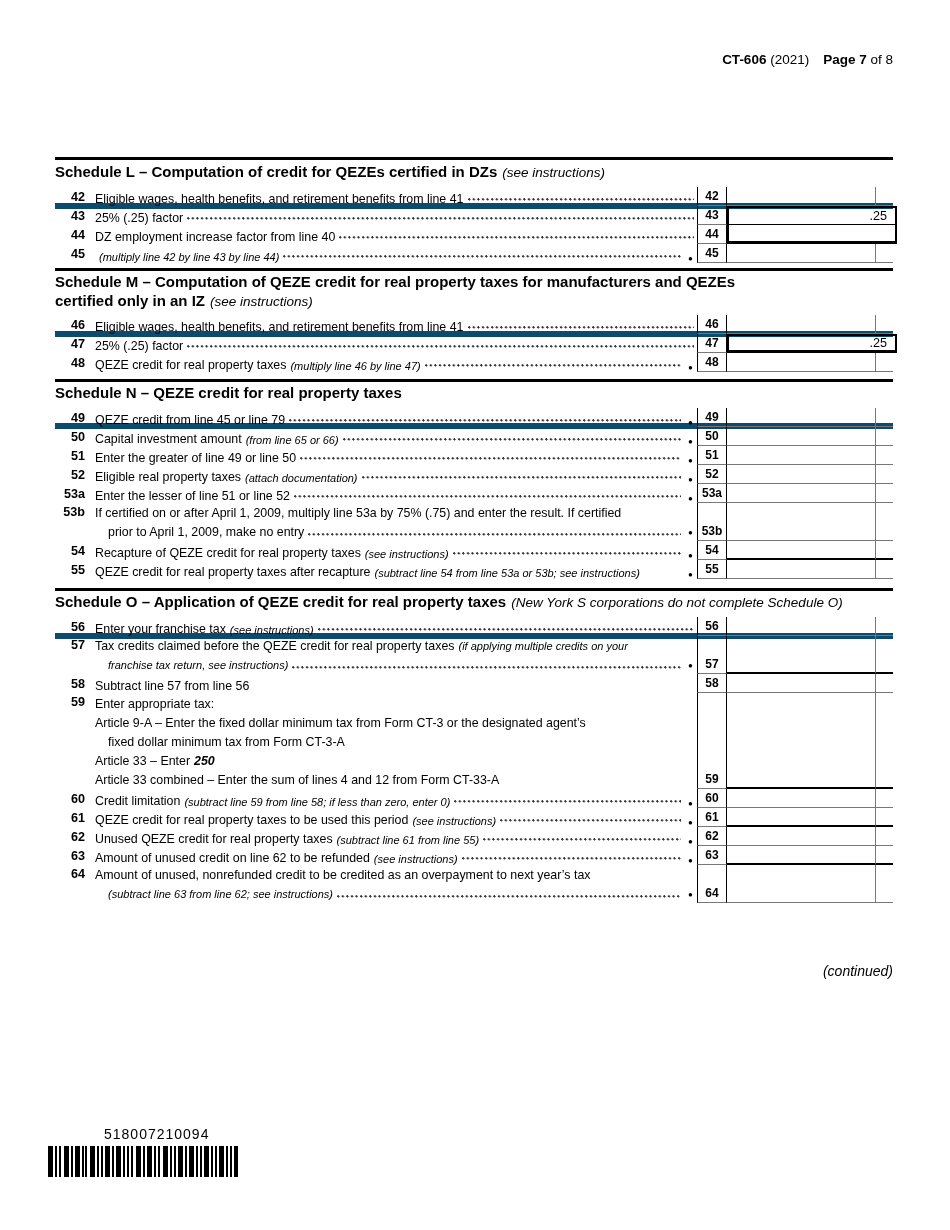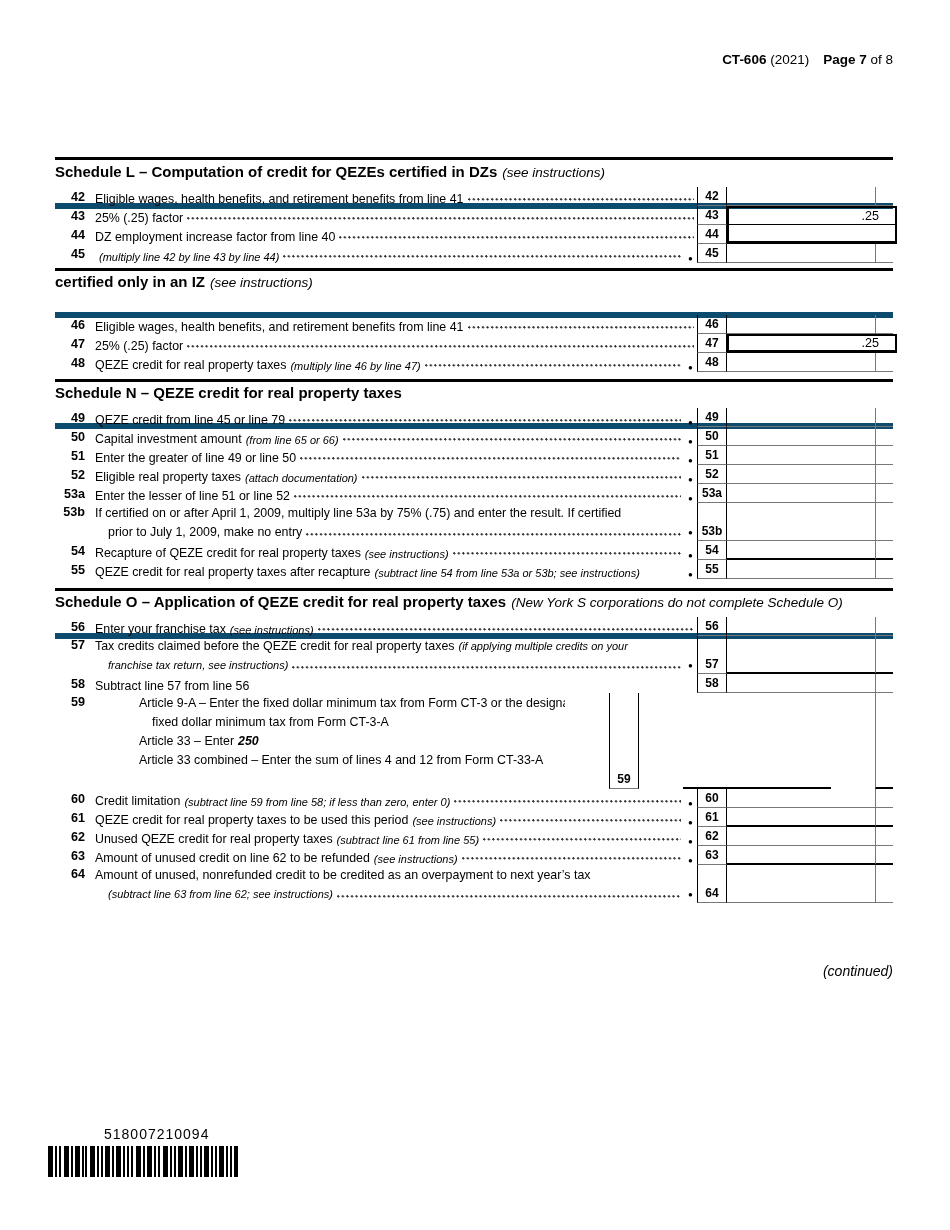--- a/index.html
+++ b/index.html
@@ -12,43 +12,43 @@
 
   
   .schedbar{position:absolute;left:55px;width:838px;height:3px;background:#000;}
   .title{position:absolute;left:55px;width:838px;font-weight:bold;font-size:15px;line-height:20px;padding-bottom:20px;border-bottom:6px solid #0c4a6e;}
   .title .tline{display:block;line-height:19px;}
   .tnote{font-weight:normal;font-style:italic;font-size:13.5px;margin-left:5px;}
 
   
   .tbl{position:absolute;left:55px;width:838px;}
   .row{display:flex;align-items:stretch;}
-  .h1r{height:19px;}.h2r{height:38px;}.h5r{height:96px;gap:44px;}
+  .h1r{height:19px;}.h2r{height:38px;}.h5r{height:96px;}
   .ln{flex:none;width:36px;display:flex;align-items:center;justify-content:flex-end;padding-right:6px;font-weight:bold;font-size:12.6px;box-sizing:border-box;}
   .tall .ln{align-items:flex-start;padding-top:2px;}
   .desc{flex:1;display:flex;align-items:flex-end;overflow:hidden;margin-left:4px;font-size:12.4px;white-space:nowrap;min-width:0;}
-  .desc.col{flex-direction:column;align-items:stretch;justify-content:flex-start;}
+  .desc.col{flex-direction:column;align-items:stretch;justify-content:flex-end;}
   .dline{height:19px;display:flex;align-items:center;white-space:nowrap;overflow:hidden;}
   .lbl{flex:none;}
   .note{flex:none;font-style:italic;font-size:11px;margin-left:4px;}
   .ind2{padding-left:13px;}
   .lblbi{flex:none;font-weight:bold;font-style:italic;margin-left:4px;}
   .leader{flex:1;min-width:10px;height:3px;align-self:flex-end;margin:0 3px 5px 4px;
           background-image:radial-gradient(circle at 1.2px 1.4px,#333 1px,transparent 1.3px);
           background-size:4.6px 3px;background-repeat:repeat-x;}
   .spacer{flex:1;}
   .bullet{flex:none;width:13px;display:flex;align-items:center;justify-content:center;font-size:8px;padding-top:2px;}
   .numbox{flex:none;width:30px;border-left:1.5px solid #000;border-right:1.5px solid #000;border-bottom:1px solid #777;
           display:flex;align-items:center;justify-content:center;font-weight:bold;font-size:12px;box-sizing:border-box;}
   .tall .numbox{align-items:flex-end;padding-bottom:2px;}
   .valbox{flex:none;width:148px;border-bottom:1px solid #777;box-sizing:border-box;}
   .cents{flex:none;width:18px;border-left:1px solid #777;border-bottom:1px solid #777;box-sizing:border-box;}
   .tb{border-bottom:2.5px solid #000 !important;}
   .factor{flex:none;width:170px;margin-right:-4px;border:2px solid #000;display:flex;align-items:center;justify-content:flex-end;
-          padding-right:16px;box-sizing:border-box;font-size:12.6px;}
+          padding-right:8px;box-sizing:border-box;font-size:12.6px;}
   .fmid{border-bottom-width:1px;}
   .fbot{border-top:none;border-bottom:3px solid #000;}
   .fsolo{border-bottom:3px solid #000;}
 
   .continued{position:absolute;top:963px;right:57px;font-style:italic;font-size:14px;}
   .bcnum{position:absolute;left:104px;top:1126px;font-size:14px;letter-spacing:1px;}
   .bars{position:absolute;left:48px;top:1146px;}
 </style>
 </head>
 <body>
@@ -100,20 +100,21 @@
         <span class="bullet">●</span>
       </span>
     <span class="numbox">45</span>
     <span class="valbox"></span>
       <span class="cents"></span>
   </div>
 </div>
 
 <div class="schedbar" style="top:268px"></div>
 <div class="title" style="top:272px">
+  <span class="tline">Schedule M – Computation of QEZE credit for real property taxes for manufacturers and QEZEs</span>
   <span class="tline"><span>certified only in an IZ</span><span class="tnote">(see instructions)</span></span>
 </div>
 <div class="tbl" style="top:315px">
   <div class="row h1r">
     <span class="ln">46</span>
     <span class="desc">
         <span class="lbl">Eligible wages, health benefits, and retirement benefits from line 41</span>
         <span class="leader"></span>
       </span>
     <span class="numbox">46</span>
@@ -207,21 +208,21 @@
     <span class="valbox"></span>
       <span class="cents"></span>
   </div>
   <div class="row h2r tall">
     <span class="ln">53b</span>
     <span class="desc col">
       <div class="dline">
           <span class="lbl">If certified on or after April 1, 2009, multiply line 53a by 75% (.75) and enter the result. If certified</span>
         </div>
       <div class="dline">
-          <span class="lbl ind2">prior to July 1, 2009, make no entry</span>
+          <span class="lbl ind2">prior to April 1, 2009, make no entry</span>
           <span class="leader"></span>
           <span class="bullet">●</span>
         </div>
     </span>
     <span class="numbox">53b</span>
     <span class="valbox"></span>
       <span class="cents"></span>
   </div>
   <div class="row h1r">
     <span class="ln">54</span>
@@ -288,20 +289,23 @@
         <span class="lbl">Subtract line 57 from line 56</span>
         <span class="spacer"></span>
       </span>
     <span class="numbox">58</span>
     <span class="valbox"></span>
       <span class="cents"></span>
   </div>
   <div class="row h5r tall">
     <span class="ln">59</span>
     <span class="desc col">
+      <div class="dline">
+          <span class="lbl">Enter appropriate tax:</span>
+        </div>
       <div class="dline">
           <span class="lbl">Article 9-A – Enter the fixed dollar minimum tax from Form CT-3 or the designated agent’s</span>
         </div>
       <div class="dline">
           <span class="lbl ind2">fixed dollar minimum tax from Form CT-3-A</span>
         </div>
       <div class="dline">
           <span class="lbl">Article 33 – Enter</span>
           <span class="lblbi">250</span>
         </div>

